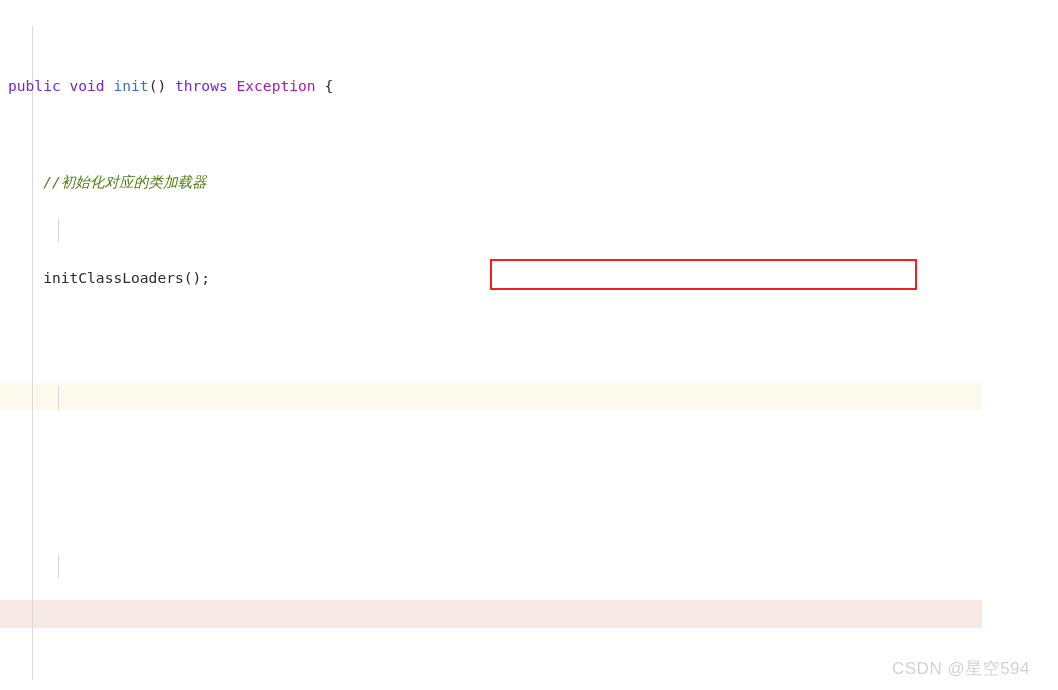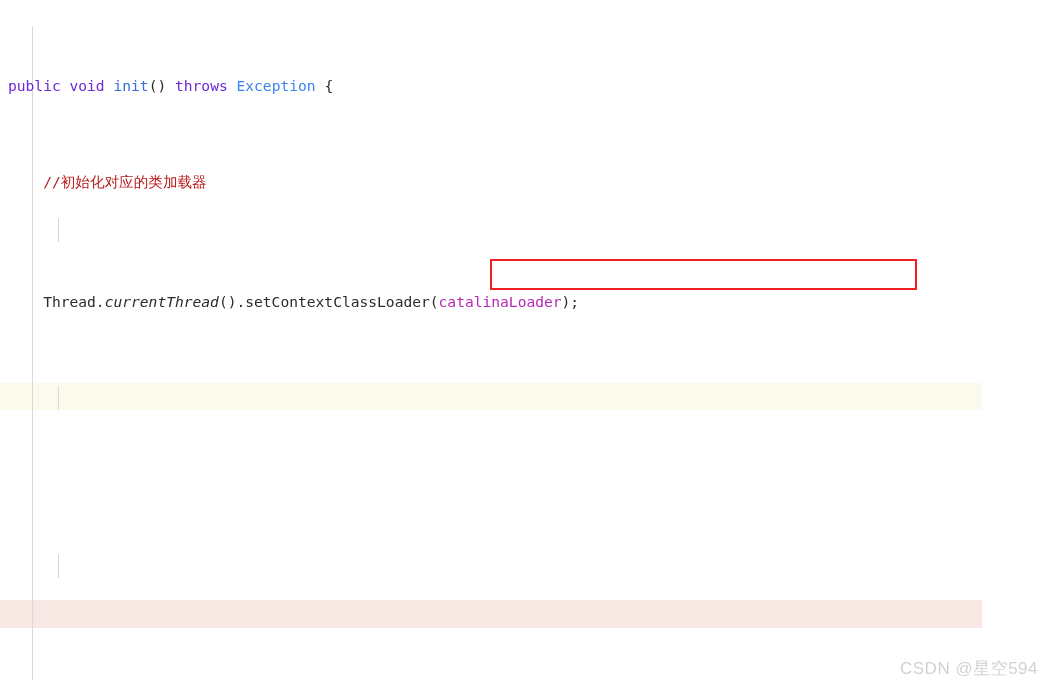--- a/index.html
+++ b/index.html
@@ -54,43 +54,43 @@
   }
   .line {
     height: 24px;
     white-space: pre;
     padding-left: 8px;
   }
 
   
   .kw       { color: #6d28d9; }           
   .mdecl    { color: #3a6cd6; margin-top: 20px; }           
-  .type     { color: #3b82f6; }
+  .type     { color: #a21caf; }
   .plain    { color: #2b2b2b; }   
   .var      { color: #b429b4; }           
   .stat     { color: #2b2b2b; font-style: italic; }
-  .cmt      { color: #b91c1c; }
+  .cmt      { color: #4d7c0f; font-style: italic; }
 
   
   #redbox {
     position: absolute;
     left: 490px;
     top: 259px;
     width: 427px;
     height: 31px;
     border: 2px solid #f02020;
     box-sizing: border-box;
     z-index: 3;
     pointer-events: none;
   }
 
   
   #watermark {
     position: absolute;
-    right: 20px;
+    right: 28px;
     bottom: 10px;
     z-index: 4;
     color: #d2d2d2;
     font-family: "Liberation Sans", sans-serif;
     font-size: 17px;
     letter-spacing: 0.5px;
     user-select: none;
   }
 </style>
 </head>
@@ -105,22 +105,22 @@
   <div class="guide" style="left:58px;top:218px;height:24px;"></div>
   <div class="guide" style="left:58px;top:386px;height:24px;"></div>
   <div class="guide" style="left:58px;top:554px;height:24px;"></div>
 
   <div id="code">
 
     <div class="line"><span class="kw">public</span> <span class="kw">void</span> <span class="mdecl">init</span><span class="plain">()</span> <span class="kw">throws</span> <span class="type">Exception</span> <span class="plain">{</span></div>
 
     <div class="line">    <span class="cmt">//初始化对应的类加载器</span></div>
 
+    <div class="line">    <span class="plain">initClassLoaders();</span></div>
 
-    <div class="line">    <span class="plain">Thread.</span><span class="stat">currentThread</span><span class="plain">().setContextClassLoader(</span><span class="var">catalinaLoader</span><span class="plain">);</span></div>
 
     <div class="line"> </div>
 
 
     <div class="line"> </div>
 
     
 
     
 

